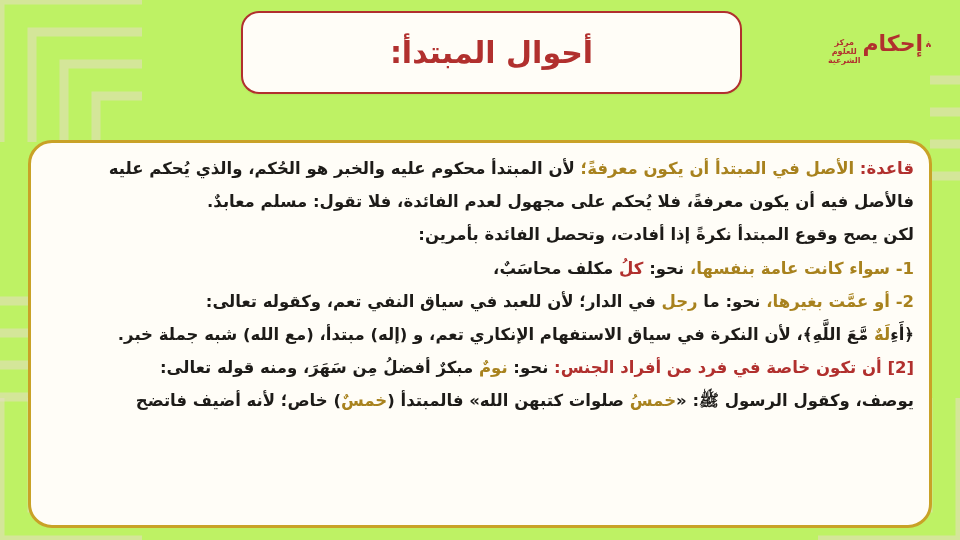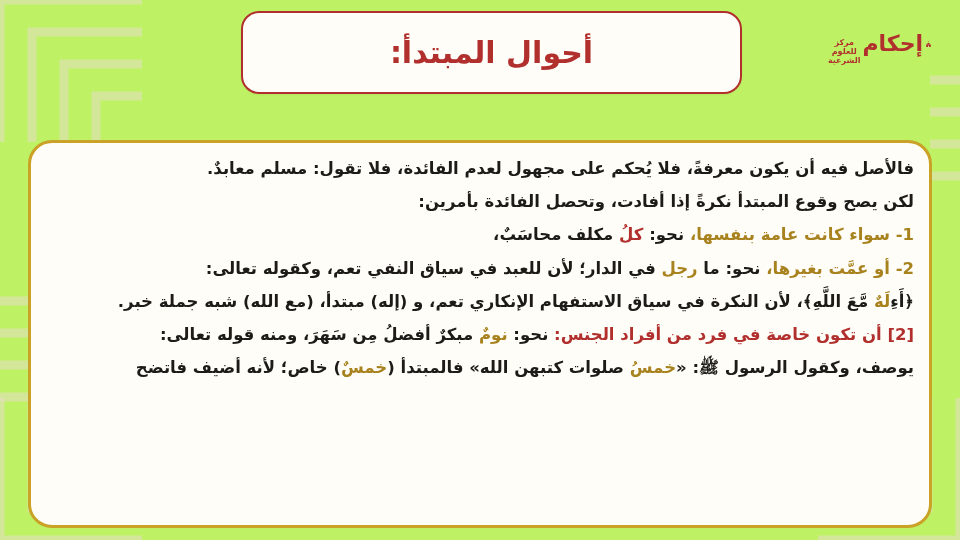--- a/index.html
+++ b/index.html
@@ -93,20 +93,21 @@
       <path d="M5 13c0-3.6 3.2-5.1 7-7.2 3.8 2.1 7 3.6 7 7.2z" fill="#b1302e"></path>
       <rect x="4" y="13" width="16" height="7" rx="1" fill="#b1302e"></rect>
       <path d="M13.3 20v-3.6c0-1.6-2.6-1.6-2.6 0V20z" fill="#fffdf7"></path>
     </svg>
     <div class="logo-name">إحكام</div>
     <div class="logo-subtitle">مركز للعلوم الشرعية</div>
   </div>
 
   <div class="content-box">
     <div>
+        <div class="line"><span class="seg-red">قاعدة: </span><span class="seg-gold">الأصل في المبتدأ أن يكون معرفةً؛ </span><span class="seg-black">لأن المبتدأ محكوم عليه والخبر هو الحُكم، والذي يُحكم عليه</span></div>
         <div class="line"><span class="seg-black">فالأصل فيه أن يكون معرفةً، فلا يُحكم على مجهول لعدم الفائدة، فلا تقول: مسلم معابدٌ.</span></div>
         <div class="line"><span class="seg-black">لكن يصح وقوع المبتدأ نكرةً إذا أفادت، وتحصل الفائدة بأمرين:</span></div>
         <div class="line"><span class="seg-gold">1- سواء كانت عامة بنفسها، </span><span class="seg-black">نحو: </span><span class="seg-red">كلُ </span><span class="seg-black">مكلف محاسَبٌ،</span></div>
         <div class="line"><span class="seg-gold">2- أو عمَّت بغيرها، </span><span class="seg-black">نحو: ما </span><span class="seg-gold">رجل </span><span class="seg-black">في الدار؛ لأن للعبد في سياق النفي تعم، وكقوله تعالى:</span></div>
         <div class="line"><span class="seg-black">﴿أَءِ</span><span class="seg-gold">لَهٌ</span><span class="seg-black"> مَّعَ اللَّهِ﴾، لأن النكرة في سياق الاستفهام الإنكاري تعم، و (إله) مبتدأ، (مع الله) شبه جملة خبر.</span></div>
         <div class="line"><span class="seg-red">[2] أن تكون خاصة في فرد من أفراد الجنس: </span><span class="seg-black">نحو: </span><span class="seg-gold">نومٌ </span><span class="seg-black">مبكرٌ أفضلُ مِن سَهَرَ، ومنه قوله تعالى:</span></div>
         <div class="line"><span class="seg-black">يوصف، وكقول الرسول ﷺ: «</span><span class="seg-gold">خمسُ</span><span class="seg-black"> صلوات كتبهن الله» فالمبتدأ (</span><span class="seg-gold">خمسٌ</span><span class="seg-black">) خاص؛ لأنه أضيف فاتضح</span></div>
       </div>
   </div>
 

